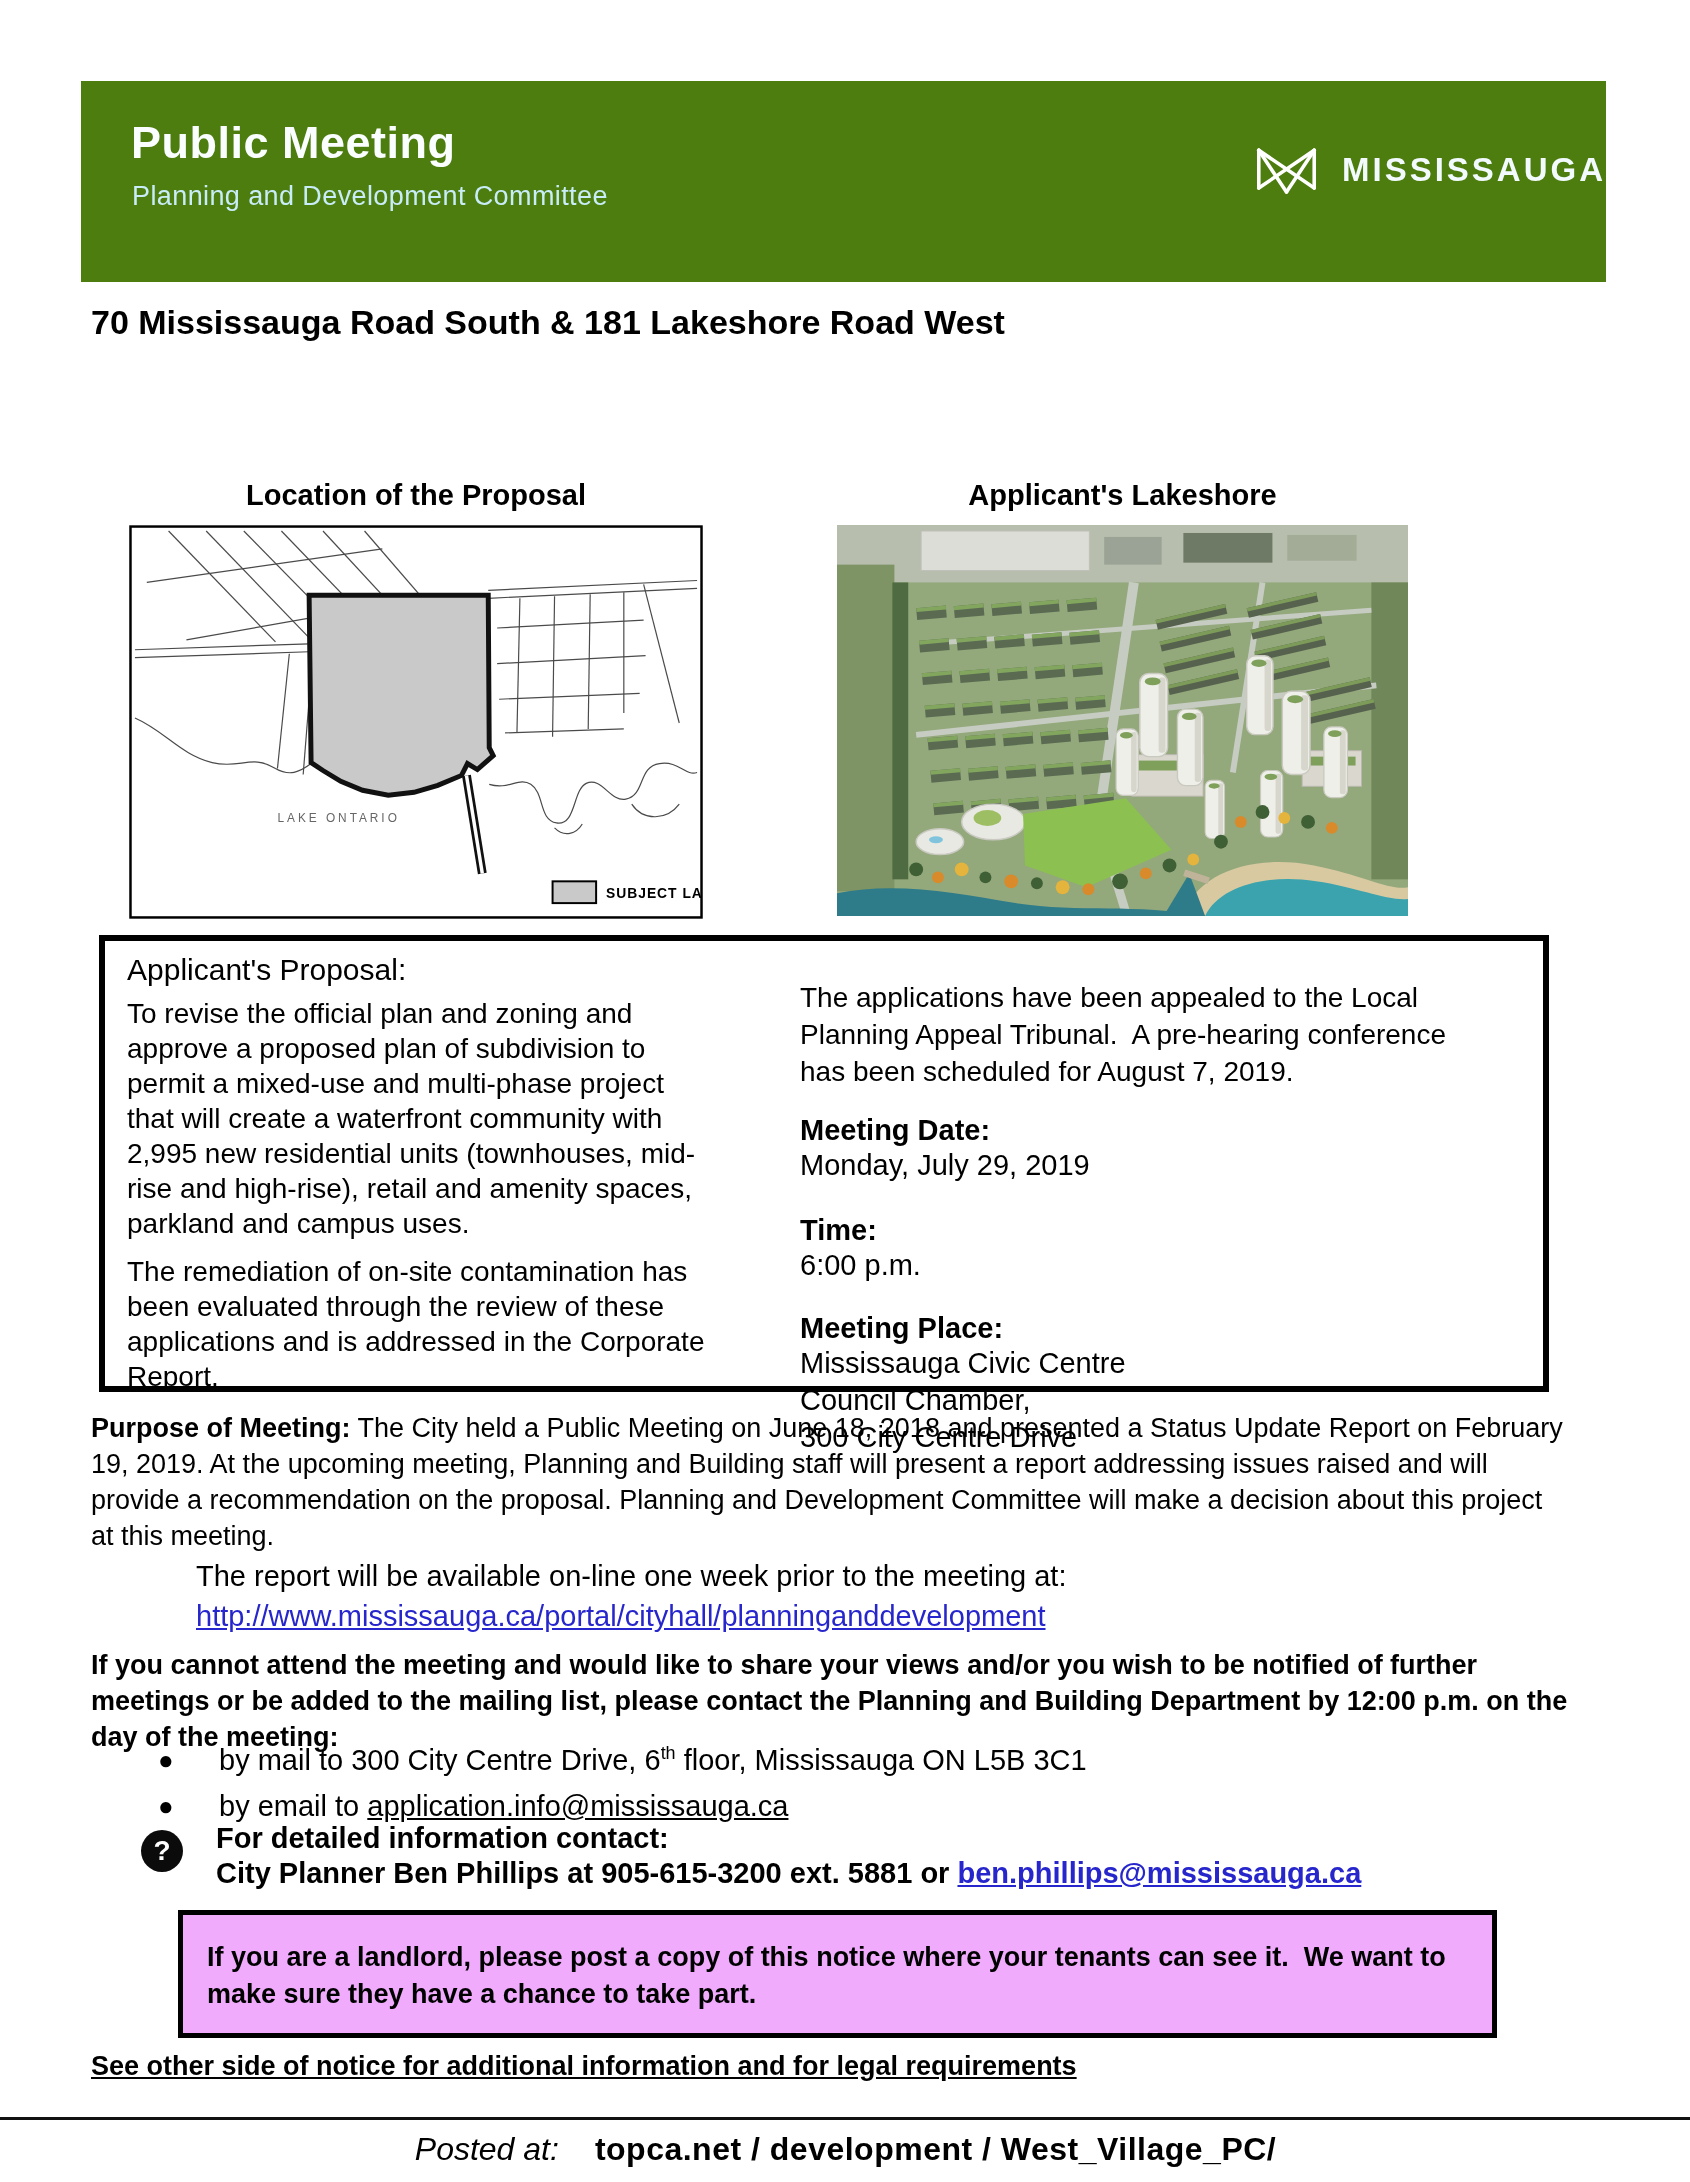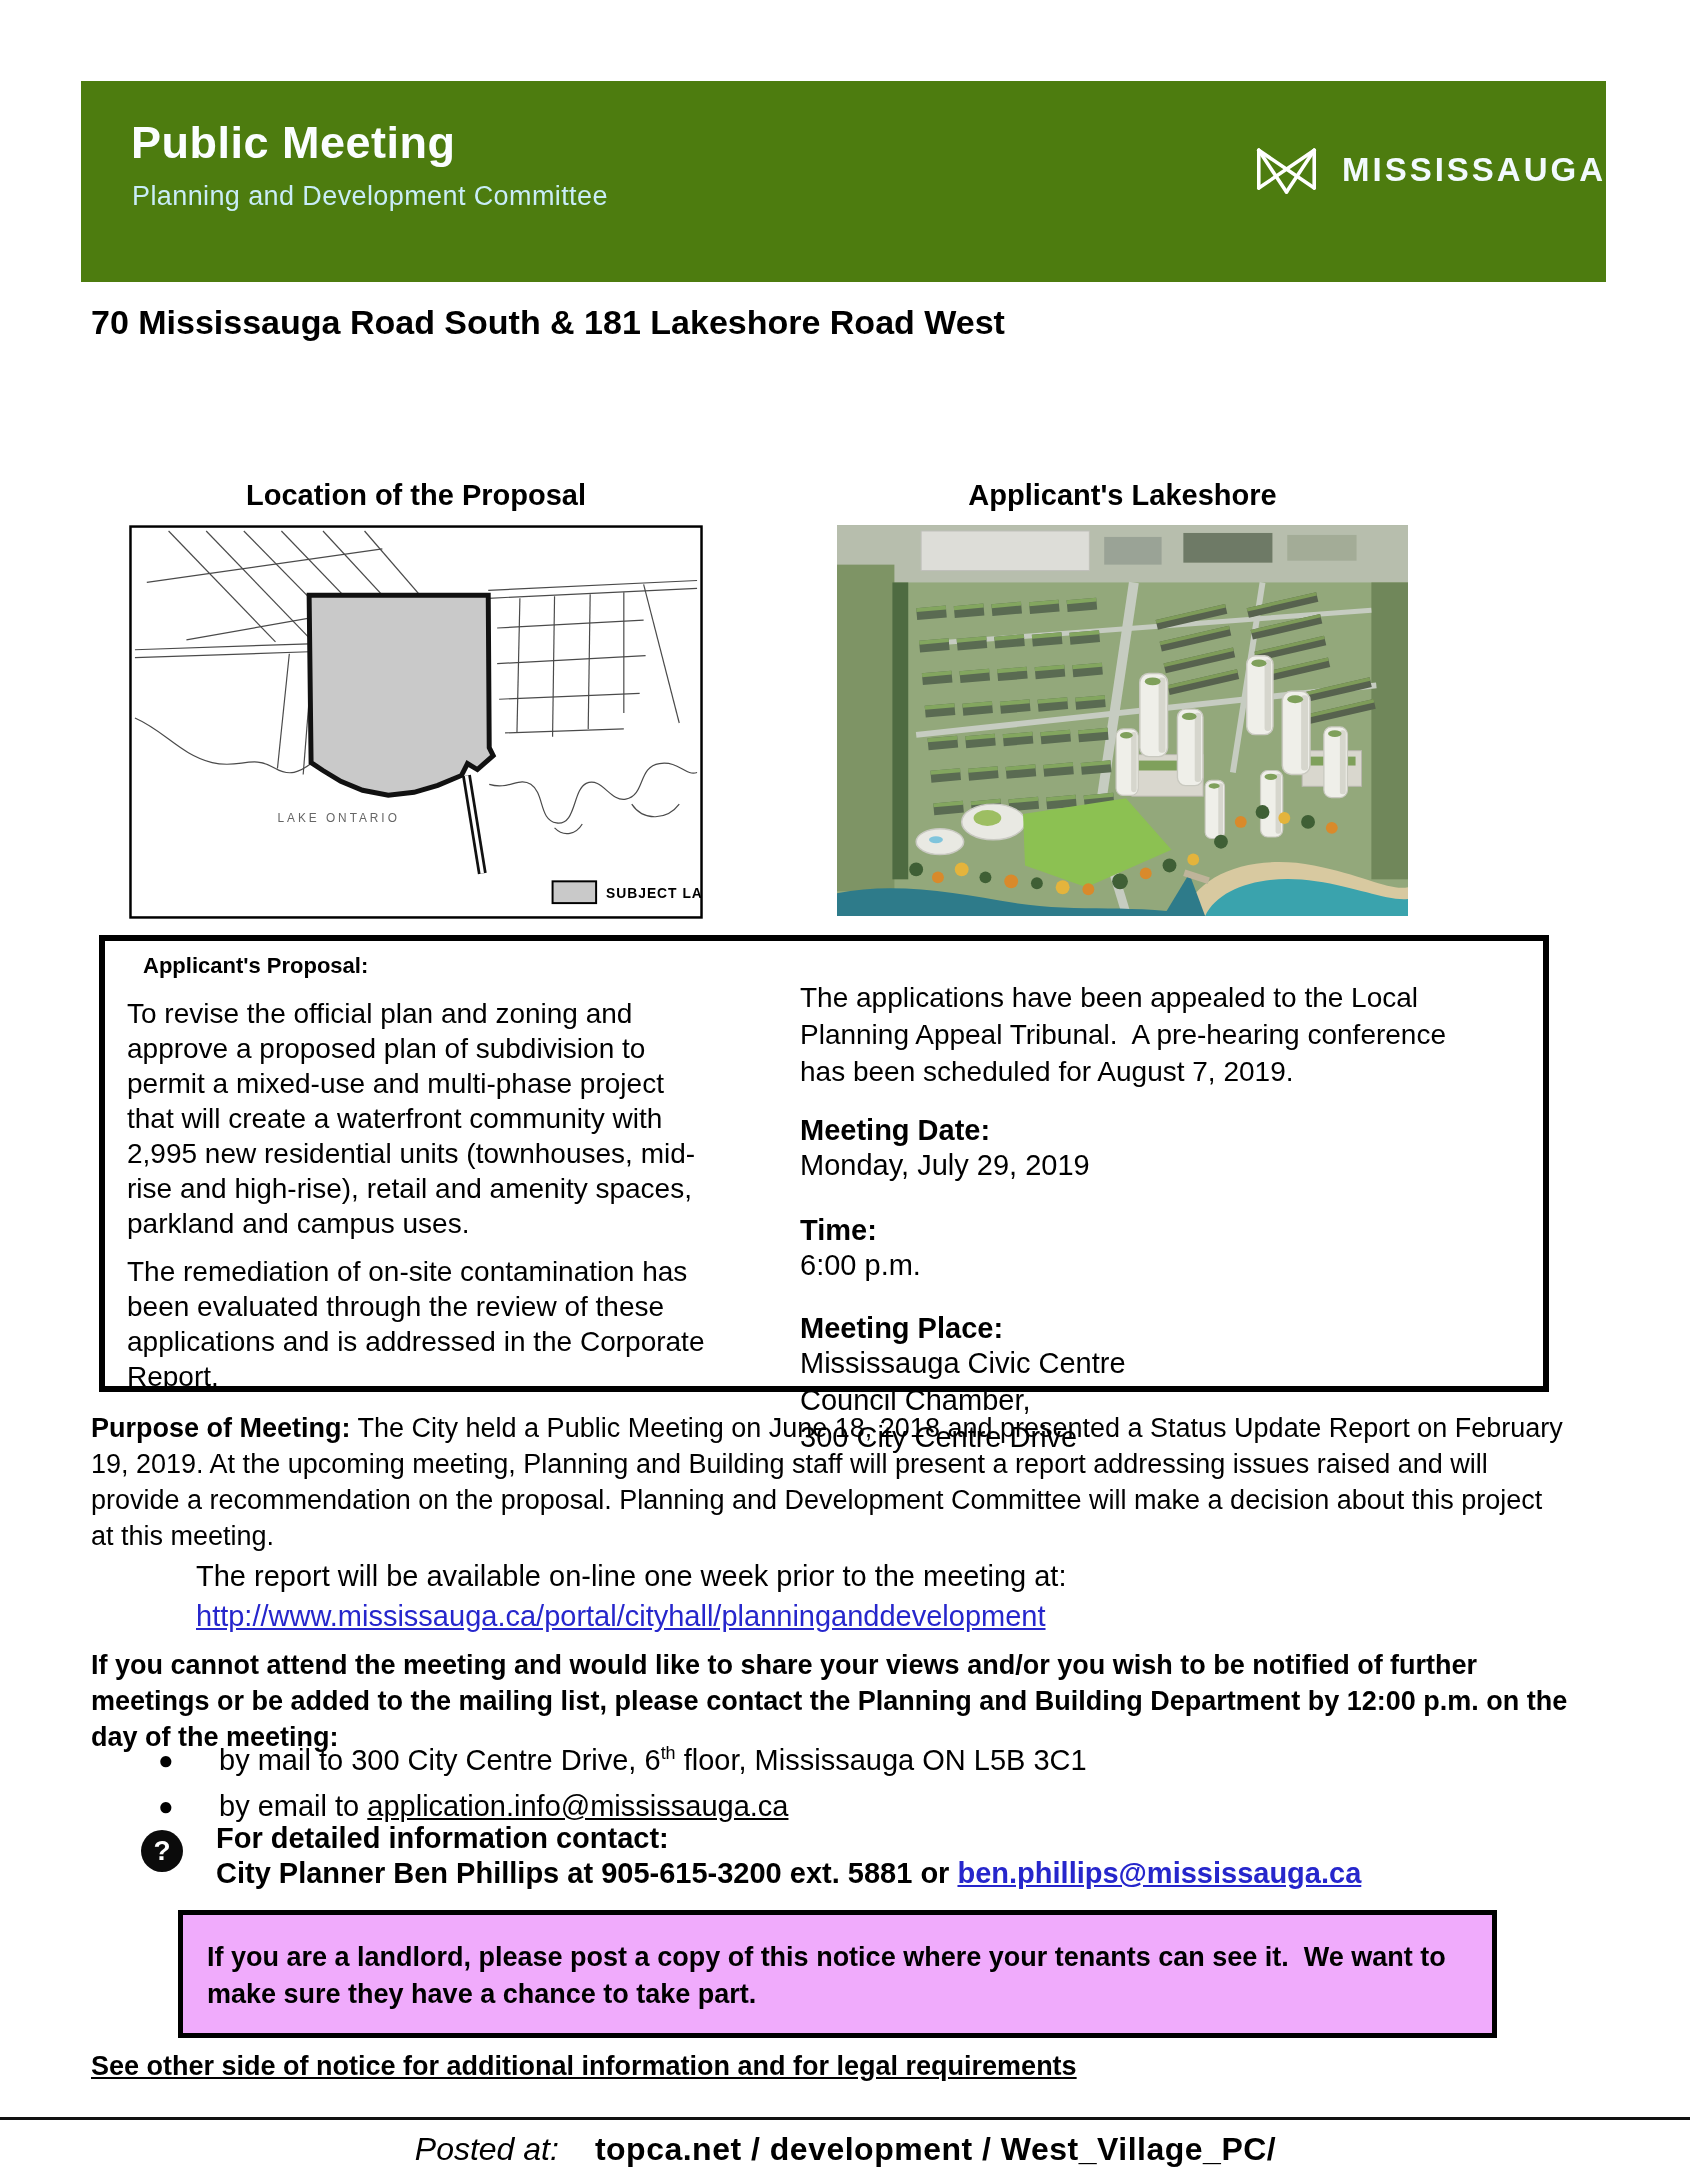--- a/index.html
+++ b/index.html
@@ -21,21 +21,21 @@
 
   
   .fig-cap{top:479px;font-size:29px;font-weight:bold;text-align:center;}
   .cap-map{left:129px;width:574px;}
   .cap-rend{left:837px;width:571px;}
   .map-fig{left:129px;top:525px;width:574px;height:394px;}
   .rend-fig{left:837px;top:525px;width:571px;height:391px;}
 
   
   .pbox{left:99px;top:935px;width:1450px;height:457px;border:6px solid #000;box-sizing:border-box;background:#fff;}
-  .pb-heading{left:38px;top:12px;font-size:22px;font-weight:bold;}
+  .pb-heading{left:22px;top:12px;font-size:30px;font-weight:normal;}
   .pb-left{left:22px;top:55px;width:586px;font-size:28px;line-height:35px;}
   .pb-left p{margin:0 0 13px 0;}
   .pb-right{left:695px;top:38px;width:733px;}
   .pb-intro{width:693px;font-size:28px;line-height:37px;margin:0 0 24px 0;}
   .pb-row{display:flex;flex-direction:column;}
   .pb-row.r1{margin-bottom:30px;}
   .pb-row.r2{margin-bottom:28px;}
   .pb-lbl{width:275px;font-size:29px;font-weight:bold;flex:none;}
   .pb-val{font-size:29px;line-height:37px;}
 

